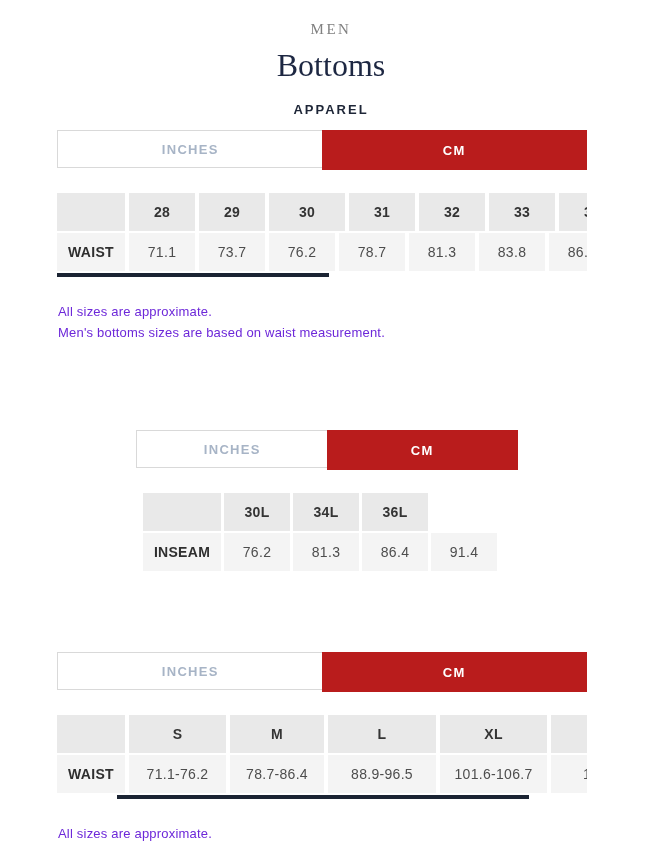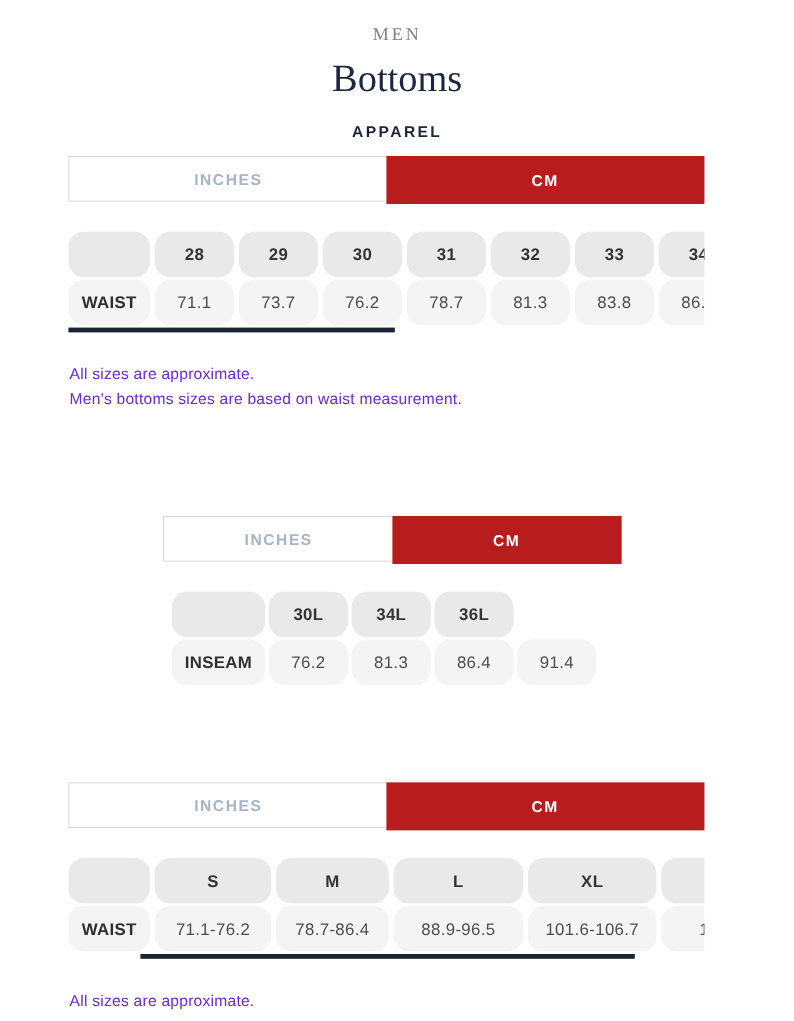--- a/index.html
+++ b/index.html
@@ -44,21 +44,20 @@
   .unit.inches { background: #ffffff; color: #a7b4c6; }
   .unit.cm { background: #b91c1c; color: #ffffff; margin: -1px; height: 40px; flex-basis: calc(50% + 1px); }
 
   .table-clip { position: absolute; overflow: hidden; }
   .size-table { display: block; }
   .t-row { display: flex; margin-bottom: 2px; }
   .t-cell {
     flex: 0 0 auto; display: flex; align-items: center; justify-content: center;
     height: 38px; font-size: 14px; color: #4d4d4d; letter-spacing: 0.3px;
     box-sizing: border-box;
-    border-radius: 13px;
   }
   .head-row .t-cell { background: #e9e9e9; font-weight: bold; color: #343434; }
   .data-row .t-cell { background: #f4f4f4; }
   .t-cell.label { font-weight: bold; color: #2f2f2f; }
 
   .hscroll-track { position: absolute; height: 4px; width: 530px; }
   .hscroll-thumb { position: absolute; top: 0; height: 4px; background: #1b2433; }
 
   .note {
     position: absolute; margin: 0; font-size: 13px; color: #6d28d9;
@@ -77,21 +76,21 @@
         <div class="toggle" style="left: 57px; width: 530px; top: 0px;">
           <button class="unit inches">INCHES</button>
           <button class="unit cm">CM</button>
         </div>
         <div class="table-clip" style="left: 57px; top: 63px; width: 530px;">
           <div class="size-table">
             <div class="t-row head-row">
               <div class="t-cell label" style="width: 68px; margin-right: 4px;"></div>
               <div class="t-cell head" style="width: 66px; margin-right: 4px;">28</div>
               <div class="t-cell head" style="width: 66px; margin-right: 4px;">29</div>
-              <div class="t-cell head" style="width: 66px; margin-right: 4px; text-align: right;">30</div>
+              <div class="t-cell head" style="width: 76px; margin-right: 4px; text-align: right;">30</div>
               <div class="t-cell head" style="width: 66px; margin-right: 4px;">31</div>
               <div class="t-cell head" style="width: 66px; margin-right: 4px;">32</div>
               <div class="t-cell head" style="width: 66px; margin-right: 4px;">33</div>
               <div class="t-cell head" style="width: 66px; margin-right: 4px;">34</div>
             </div>
             <div class="t-row data-row">
               <div class="t-cell label" style="width: 68px; margin-right: 4px;">WAIST</div>
               <div class="t-cell val" style="width: 66px; margin-right: 4px;">71.1</div>
               <div class="t-cell val" style="width: 66px; margin-right: 4px;">73.7</div>
               <div class="t-cell val" style="width: 66px; margin-right: 4px;">76.2</div>

